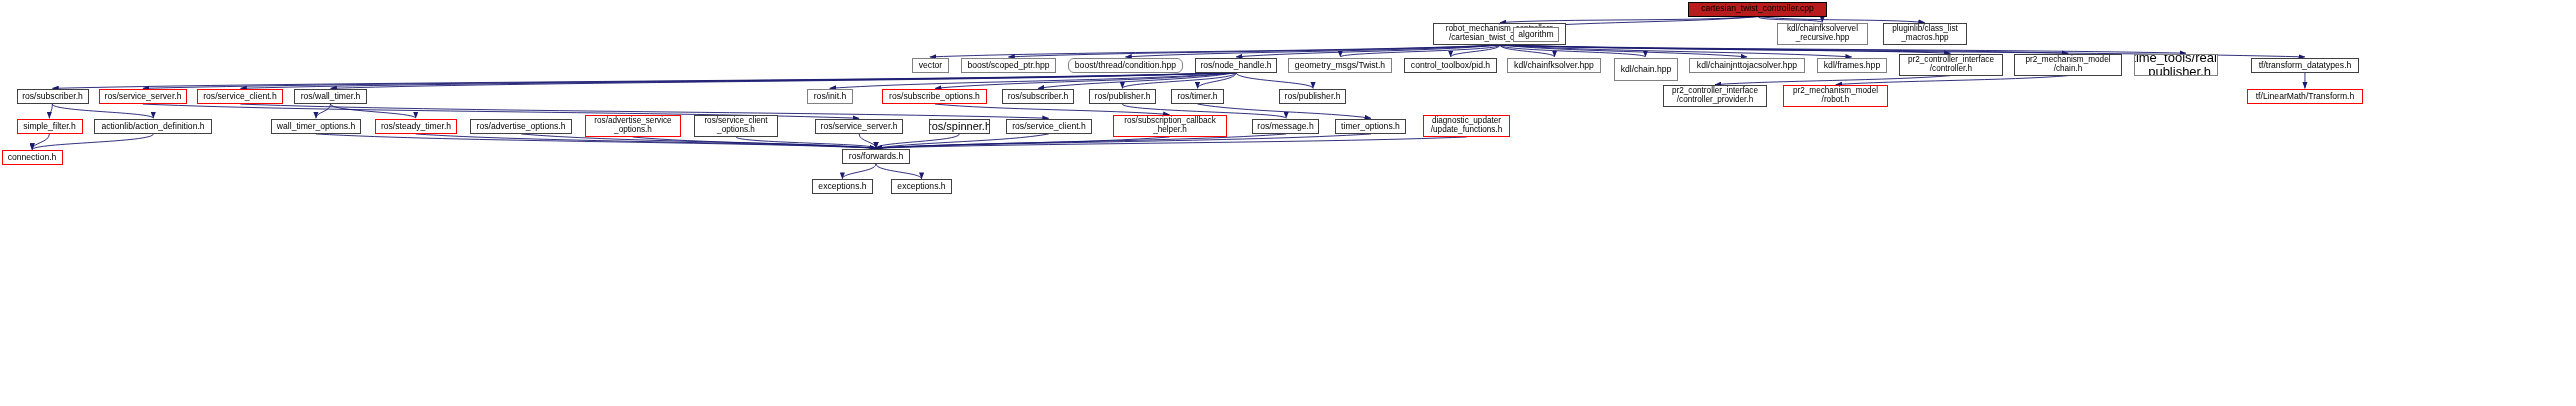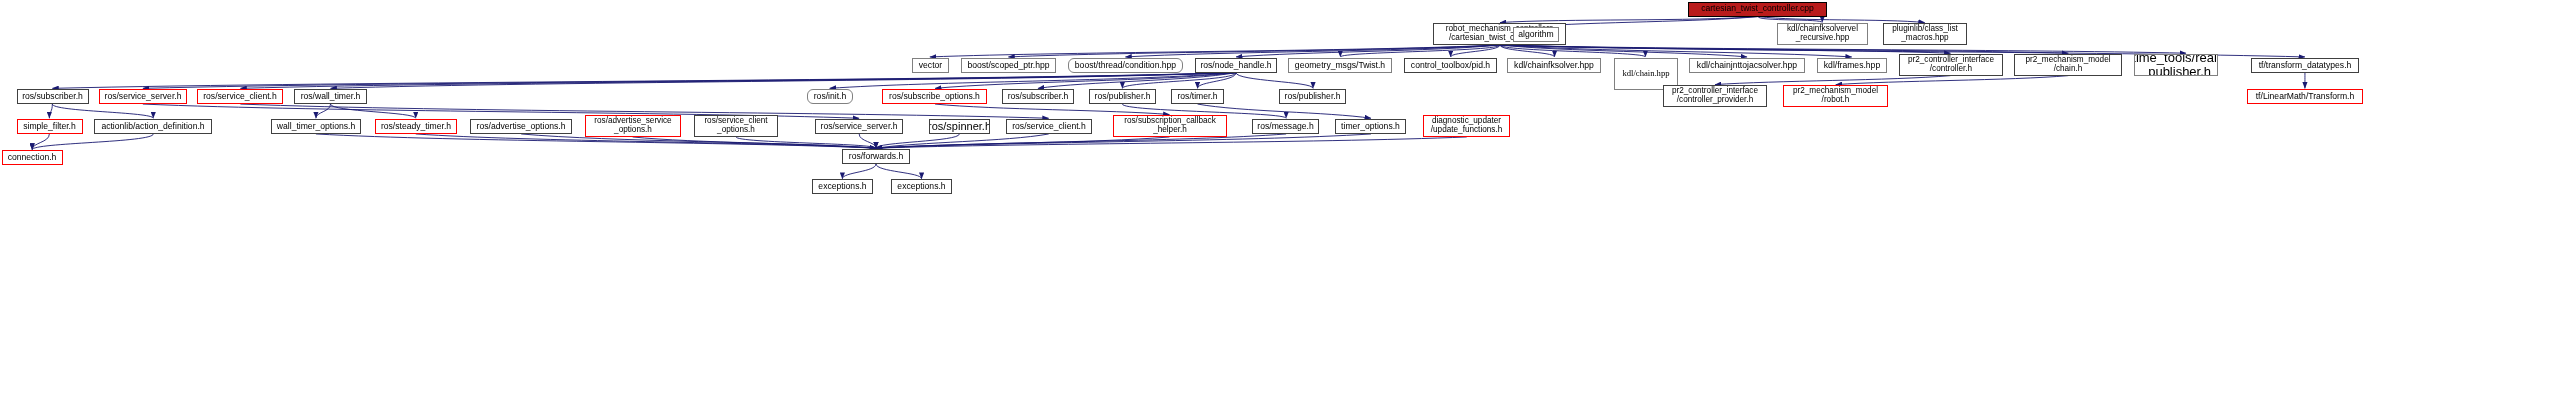--- a/index.html
+++ b/index.html
@@ -92,35 +92,35 @@
 _recursive.hpp</div>
       <div class="node bold" style="left: 1883px; top: 23px; width: 84px; height: 22px; font-size: 8.2px;">pluginlib/class_list
 _macros.hpp</div>
       <div class="node " style="left: 912px; top: 58px; width: 37px; height: 15px; font-size: 8.6px;">vector</div>
       <div class="node " style="left: 961px; top: 58px; width: 95px; height: 15px; font-size: 8.6px;">boost/scoped_ptr.hpp</div>
       <div class="node " style="left: 1068px; top: 58px; width: 115px; height: 15px; font-size: 8.6px; border-radius: 6px;">boost/thread/condition.hpp</div>
       <div class="node bold" style="left: 1195px; top: 58px; width: 82px; height: 15px; font-size: 8.6px;">ros/node_handle.h</div>
       <div class="node " style="left: 1288px; top: 58px; width: 104px; height: 15px; font-size: 8.6px;">geometry_msgs/Twist.h</div>
       <div class="node bold" style="left: 1404px; top: 58px; width: 93px; height: 15px; font-size: 8.6px;">control_toolbox/pid.h</div>
       <div class="node " style="left: 1507px; top: 58px; width: 94px; height: 15px; font-size: 8.6px;">kdl/chainfksolver.hpp</div>
-      <div class="node " style="left: 1614px; top: 58px; width: 64px; height: 32px; font-size: 8.6px; font-family: Liberation Serif, serif;">kdl/chain.hpp</div>
+      <div class="node " style="left: 1614px; top: 58px; width: 64px; height: 23px; font-size: 8.6px;">kdl/chain.hpp</div>
       <div class="node " style="left: 1689px; top: 58px; width: 116px; height: 15px; font-size: 8.6px;">kdl/chainjnttojacsolver.hpp</div>
       <div class="node " style="left: 1817px; top: 58px; width: 70px; height: 15px; font-size: 8.6px;">kdl/frames.hpp</div>
       <div class="node bold" style="left: 1899px; top: 54px; width: 104px; height: 22px; font-size: 8.2px;">pr2_controller_interface
 /controller.h</div>
       <div class="node bold" style="left: 2014px; top: 54px; width: 108px; height: 22px; font-size: 8.2px;">pr2_mechanism_model
 /chain.h</div>
       <div class="node " style="left: 2134px; top: 54px; width: 84px; height: 22px; font-size: 13px;">realtime_tools/realtime
 _publisher.h</div>
       <div class="node bold" style="left: 2251px; top: 58px; width: 108px; height: 15px; font-size: 8.6px;">tf/transform_datatypes.h</div>
       <div class="node bold" style="left: 16.5px; top: 89px; width: 72px; height: 15px; font-size: 8.6px;">ros/subscriber.h</div>
       <div class="node red" style="left: 99px; top: 89px; width: 88px; height: 15px; font-size: 8.6px;">ros/service_server.h</div>
       <div class="node red" style="left: 197px; top: 89px; width: 86px; height: 15px; font-size: 8.6px;">ros/service_client.h</div>
       <div class="node bold" style="left: 294px; top: 89px; width: 73px; height: 15px; font-size: 8.6px;">ros/wall_timer.h</div>
-      <div class="node " style="left: 807px; top: 89px; width: 46px; height: 15px; font-size: 8.6px; border-radius: 6px;">ros/init.h</div>
+      <div class="node " style="left: 807px; top: 89px; width: 46px; height: 15px; font-size: 8.6px;">ros/init.h</div>
       <div class="node red" style="left: 882px; top: 89px; width: 105px; height: 15px; font-size: 8.6px;">ros/subscribe_options.h</div>
       <div class="node bold" style="left: 1002px; top: 89px; width: 72px; height: 15px; font-size: 8.6px;">ros/subscriber.h</div>
       <div class="node bold" style="left: 1089px; top: 89px; width: 67px; height: 15px; font-size: 8.6px;">ros/publisher.h</div>
       <div class="node bold" style="left: 1171px; top: 89px; width: 53px; height: 15px; font-size: 8.6px;">ros/timer.h</div>
       <div class="node bold" style="left: 1279px; top: 89px; width: 67px; height: 15px; font-size: 8.6px;">ros/publisher.h</div>
       <div class="node bold" style="left: 1663px; top: 85px; width: 104px; height: 22px; font-size: 8.2px;">pr2_controller_interface
 /controller_provider.h</div>
       <div class="node red" style="left: 1783px; top: 85px; width: 105px; height: 22px; font-size: 8.2px;">pr2_mechanism_model
 /robot.h</div>
       <div class="node red" style="left: 2247px; top: 89px; width: 116px; height: 15px; font-size: 8.6px;">tf/LinearMath/Transform.h</div>

